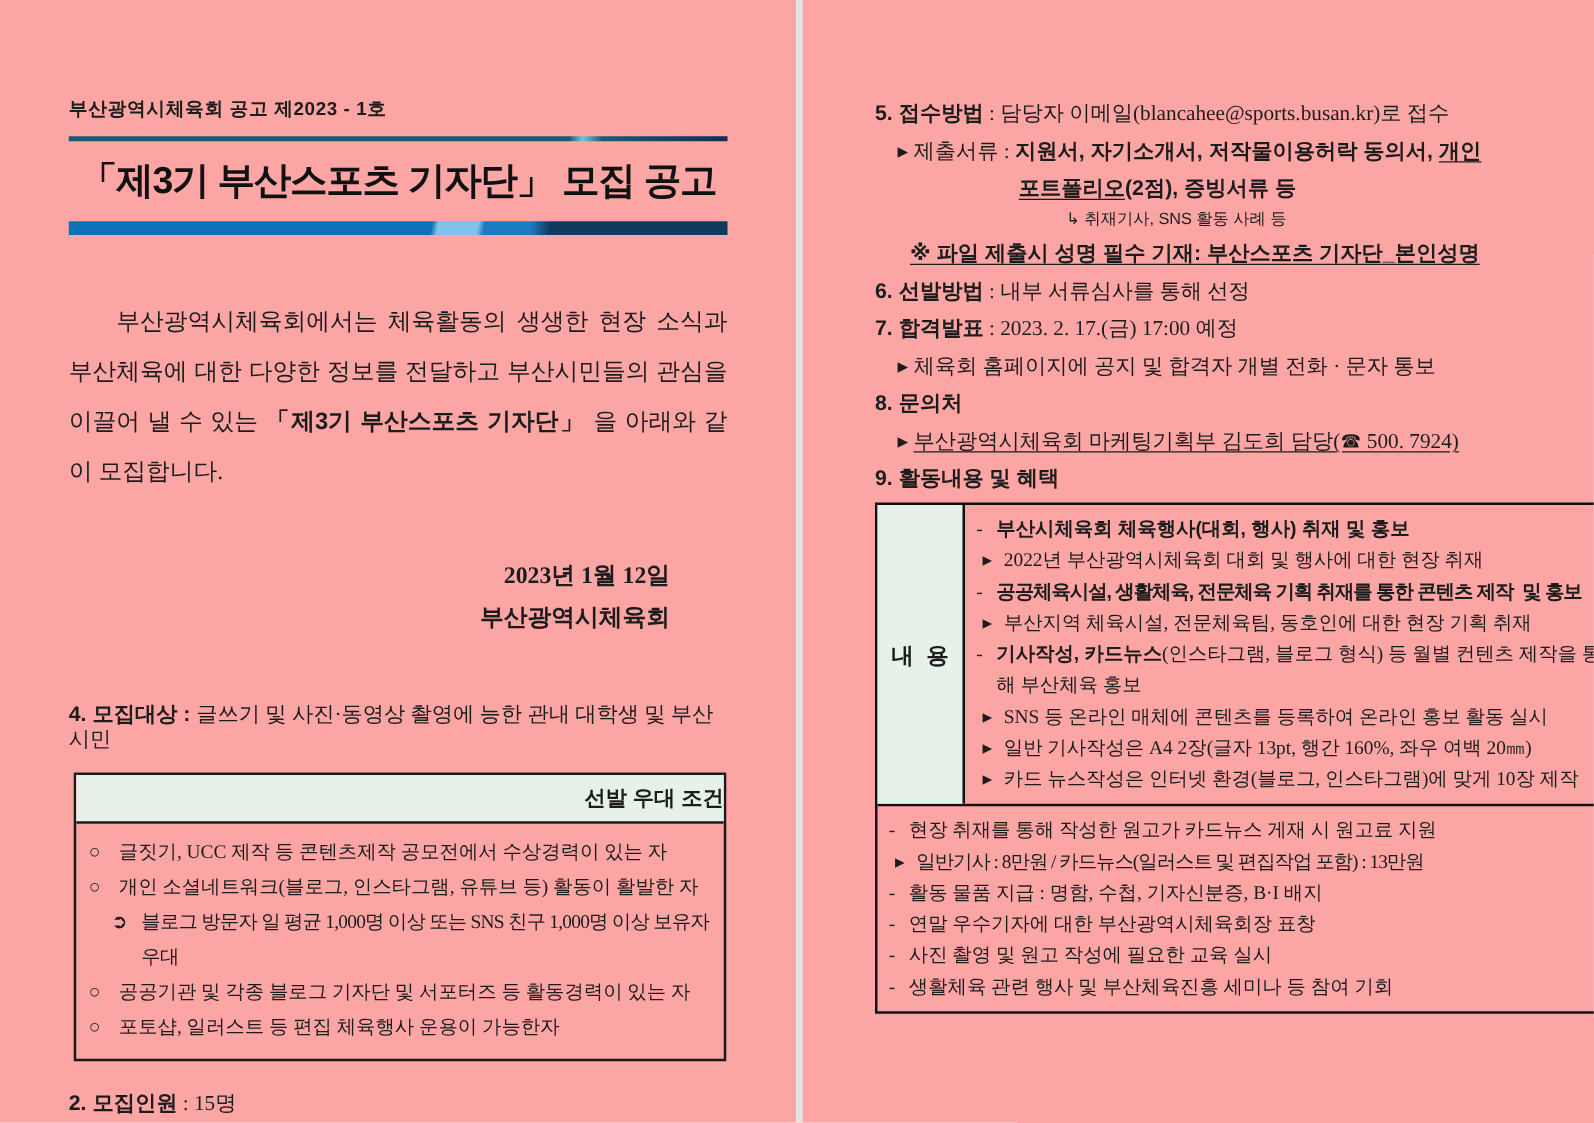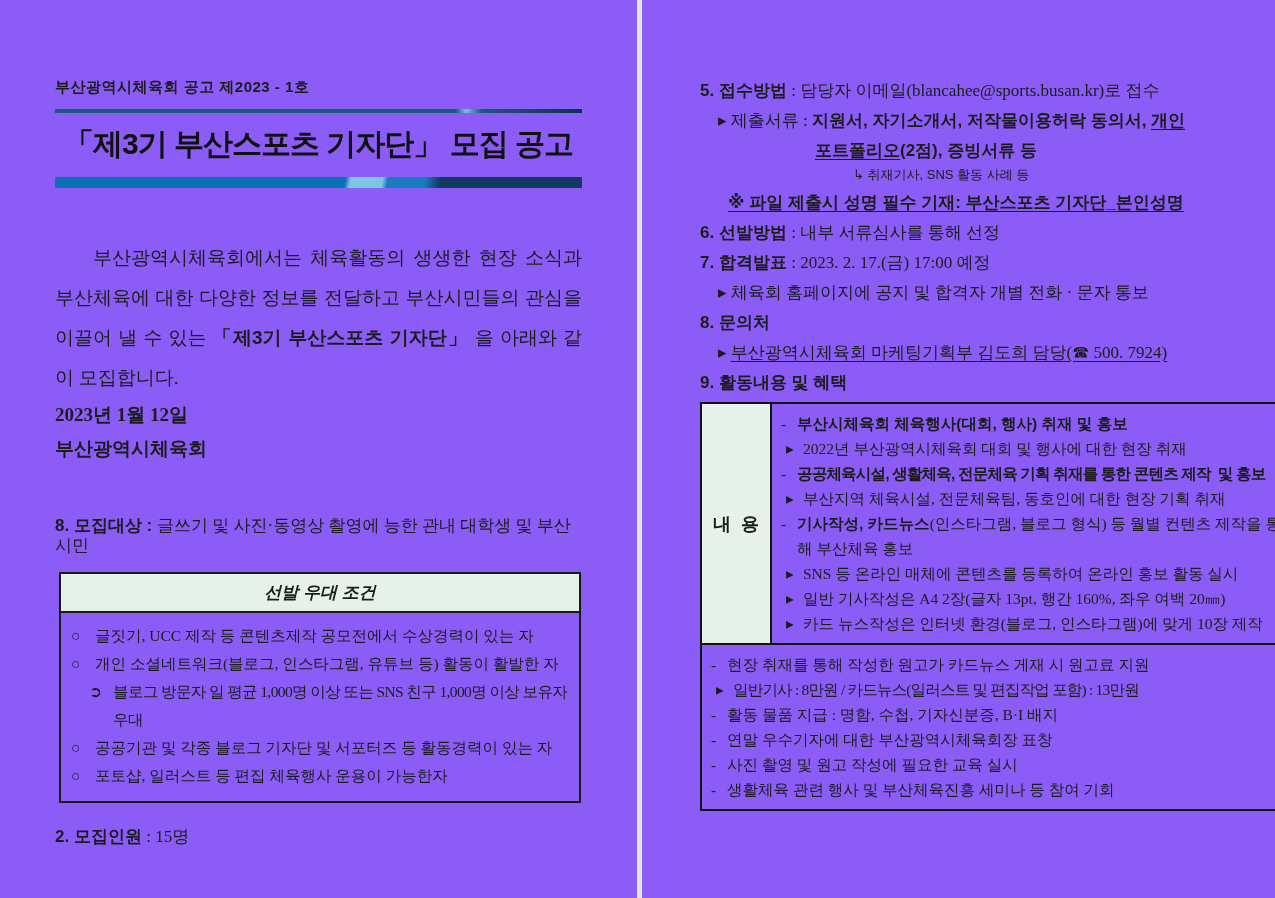--- a/index.html
+++ b/index.html
@@ -1,53 +1,52 @@
 <!DOCTYPE html>
 <html><head>
 <meta charset="utf-8">
 <style>
   html,body{margin:0;padding:0;}
   body{
     width:1275px;height:898px;position:relative;overflow:hidden;
     background:#ffffff;color:#1c1c1c;
     font-family:"Liberation Serif","DejaVu Serif",serif;
   }
-  .page{position:absolute;top:0;height:898px;background:#8b5cf6;box-sizing:border-box;}
+  .page{position:absolute;top:0;height:898px;background:#fca5a5;box-sizing:border-box;}
   .page-left{left:0;width:637px;padding:78px 55px 0 55px;}
   .page-divider{position:absolute;left:637px;top:0;width:5px;height:898px;background:#e4e4e4;}
   .page-right{left:642px;width:697px;padding:80px 43px 0 58px;}
 
   .b{font-weight:bold;font-family:"Liberation Sans","DejaVu Sans",sans-serif;}
   .u{text-decoration:underline;text-underline-offset:3px;}
   [data-segs] span{white-space:pre-wrap;}
 
   .doc-number{font-size:15px;letter-spacing:0.5px;}
 
   .title-block{margin-top:12px;}
   .rule-top{height:4px;background:linear-gradient(90deg,#1b5a78 0%,#1b5a78 76%,#79c2dc 78%,#1b5a78 81%,#0e3050 100%);}
   .doc-title{
     margin:11px 0 12px 0;text-align:center;font-size:30px;font-weight:800;letter-spacing:-1px;
     font-family:"Liberation Sans","DejaVu Sans",sans-serif;color:#111;
   }
   .rule-bottom{height:11px;background:linear-gradient(100deg,#0d71b5 0%,#0d71b5 55%,#7fc3e8 56%,#7fc3e8 62%,#1b7cc0 63%,#1b7cc0 70%,#123a5f 73%,#123a5f 100%);}
 
   .intro{margin:50px 0 0 0;font-size:19px;line-height:40px;text-align:justify;text-indent:38px;}
 
-  .date-block{padding-right:46px;font-size:19px;font-weight:bold;line-height:34px;}
+  .date-block{margin-top:46px;text-align:right;padding-right:46px;font-size:19px;font-weight:bold;line-height:34px;}
 
   .kv{font-size:17px;line-height:20px;margin-top:9px;white-space:pre-wrap;}
   .kv.first{margin-top:50px;}
   .kv.after-table{margin-top:24px;}
 
   .pref-table{margin:16px 0 0 4px;width:522px;border:2px solid #1a1a1a;box-sizing:border-box;}
   .pref-head{
-    background:#e6f2e9;border-bottom:2px solid #1a1a1a;text-align:center;
+    background:#e6f2e9;border-bottom:2px solid #1a1a1a;text-align:right;
     font-weight:bold;font-size:17px;padding:7px 0;white-space:pre;
     font-family:"Liberation Sans","DejaVu Sans",sans-serif;
-    font-style:italic;
   }
   .pref-body{padding:9px 6px 11px 10px;}
   .prow{display:flex;font-size:15.5px;line-height:28px;}
   .prow .marker{flex:0 0 24px;}
   .prow.indent{padding-left:18px;}
   .prow.tight{letter-spacing:-0.6px;}
   .ptext{flex:1;white-space:pre-wrap;}
 
   .rline{font-size:17px;line-height:21px;margin-bottom:9px;white-space:pre-wrap;}
   .ind1{padding-left:18px;}
@@ -85,21 +84,21 @@
       <div class="rule-bottom"></div>
     </div>
 
     <p class="intro" data-segs="left.intro_segments"><span>부산광역시체육회에서는 체육활동의 생생한 현장 소식과 부산체육에 대한 다양한 정보를 전달하고 부산시민들의 관심을 이끌어 낼 수 있는 </span><span class="b">「제3기 부산스포츠 기자단」</span><span> 을 아래와 같이 모집합니다.</span></p>
 
     <div class="date-block">
       <div>2023년  1월  12일</div>
       <div>부산광역시체육회</div>
     </div>
 
-    <div class="kv first" data-segs="left.s1"><span class="b">8. 모집대상 : </span><span>글쓰기 및 사진·동영상 촬영에 능한 관내 대학생 및 부산시민</span></div>
+    <div class="kv first" data-segs="left.s1"><span class="b">4. 모집대상 : </span><span>글쓰기 및 사진·동영상 촬영에 능한 관내 대학생 및 부산시민</span></div>
 
     <div class="pref-table">
       <div class="pref-head">선발 우대 조건</div>
       <div class="pref-body" id="pref-rows">
           <div class="prow">
             <span class="marker">○</span>
             <span class="ptext"><span>글짓기, UCC 제작 등 콘텐츠제작 공모전에서 수상경력이 있는 자</span></span>
           </div>
           <div class="prow">
             <span class="marker">○</span>

